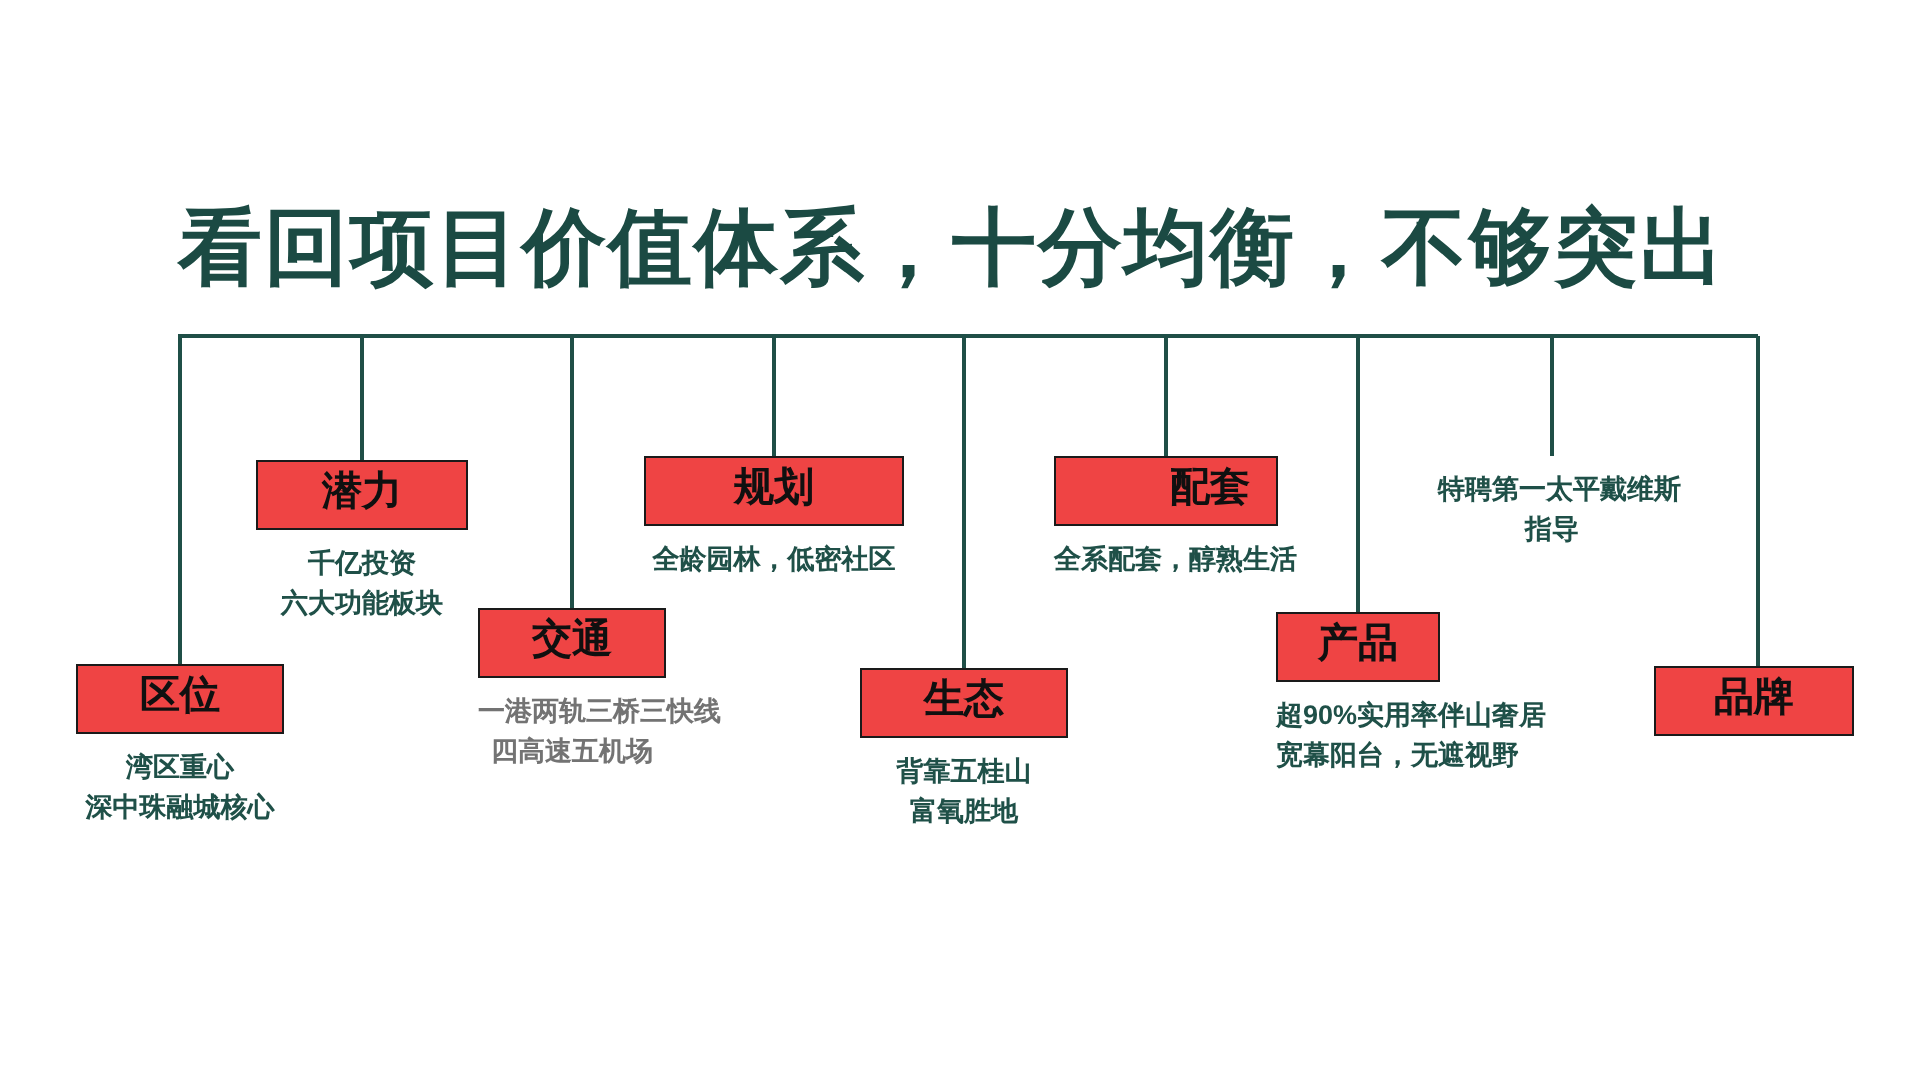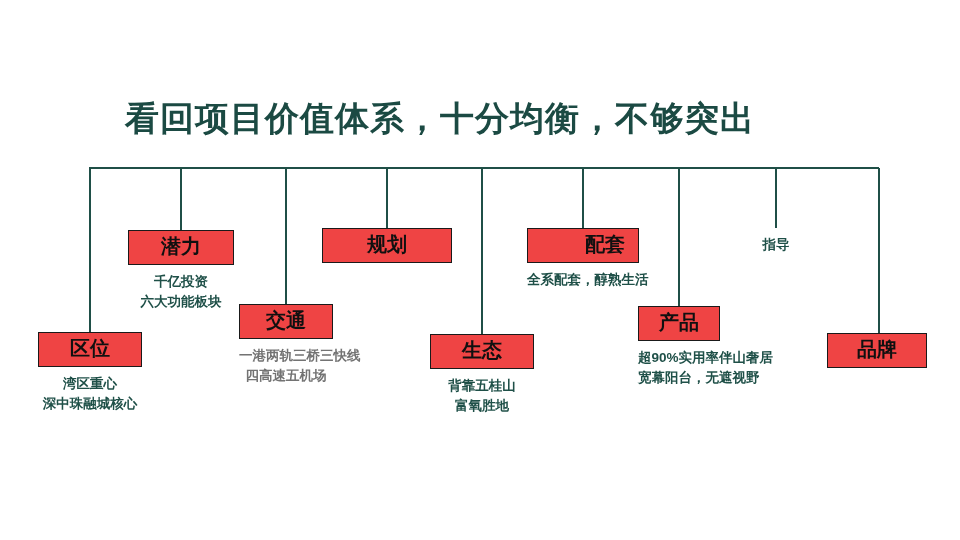--- a/index.html
+++ b/index.html
@@ -16,25 +16,26 @@
     height: 540px;
     background: #ffffff;
     overflow: hidden;
   }
   #title {
     position: absolute;
     left: 0;
     top: 96px;
     width: 880px;
     text-align: center;
-    font-size: 34px;
+    font-size: 42px;
     font-weight: bold;
     letter-spacing: 1px;
     color: #1b4a43;
     white-space: nowrap;
+    padding-left: 36px;
   }
   .connector {
     position: absolute;
     background: #1f4f47;
   }
   .node {
     position: absolute;
   }
   .node-box {
     border: 1.6px solid #1a1a1a;
@@ -91,20 +92,23 @@
       <div class="node" style="left: 239px; top: 304px; width: 94px;">
         <div class="node-box" style="border-color: rgb(26, 26, 26);">交通</div>
         <div class="node-desc" style="color: #737373;">
           <span class="line">一港两轨三桥三快线</span>
           <span class="line">四高速五机场</span>
         </div>
       </div>
       <div class="connector" style="left: 386px; top: 168px; width: 2px; height: 60px; background: rgb(31, 79, 71);"></div>
       <div class="node" style="left: 322px; top: 228px; width: 130px;">
         <div class="node-box" style="border-color: rgb(26, 26, 26);">规划</div>
+        <div class="node-desc" style="color: rgb(31, 80, 72);">
+          <span class="line">全龄园林，低密社区</span>
+        </div>
       </div>
       <div class="connector" style="left: 481px; top: 168px; width: 2px; height: 166px; background: rgb(31, 79, 71);"></div>
       <div class="node" style="left: 430px; top: 334px; width: 104px;">
         <div class="node-box" style="border-color: rgb(26, 26, 26);">生态</div>
         <div class="node-desc" style="color: rgb(31, 80, 72);">
           <span class="line">背靠五桂山</span>
           <span class="line">富氧胜地</span>
         </div>
       </div>
       <div class="connector" style="left: 582px; top: 168px; width: 2px; height: 60px; background: rgb(31, 79, 71);"></div>
@@ -118,20 +122,21 @@
       <div class="node" style="left: 638px; top: 306px; width: 82px;">
         <div class="node-box" style="border-color: rgb(26, 26, 26);">产品</div>
         <div class="node-desc" style="color: rgb(31, 80, 72);">
           <span class="line">超90%实用率伴山奢居</span>
           <span class="line">宽幕阳台，无遮视野</span>
         </div>
       </div>
       <div class="connector" style="left: 775px; top: 168px; width: 2px; height: 60px; background: rgb(31, 79, 71);"></div>
       <div class="node" style="left: 719px; top: 228px; width: 114px;">
         <div class="node-desc" style="color: rgb(31, 80, 72);">
+          <span class="line">特聘第一太平戴维斯</span>
           <span class="line">指导</span>
         </div>
       </div>
       <div class="connector" style="left: 878px; top: 168px; width: 2px; height: 165px; background: rgb(31, 79, 71);"></div>
       <div class="node" style="left: 827px; top: 333px; width: 100px;">
         <div class="node-box" style="border-color: rgb(26, 26, 26);">品牌</div>
       </div>
     </div>
 
 </div>

